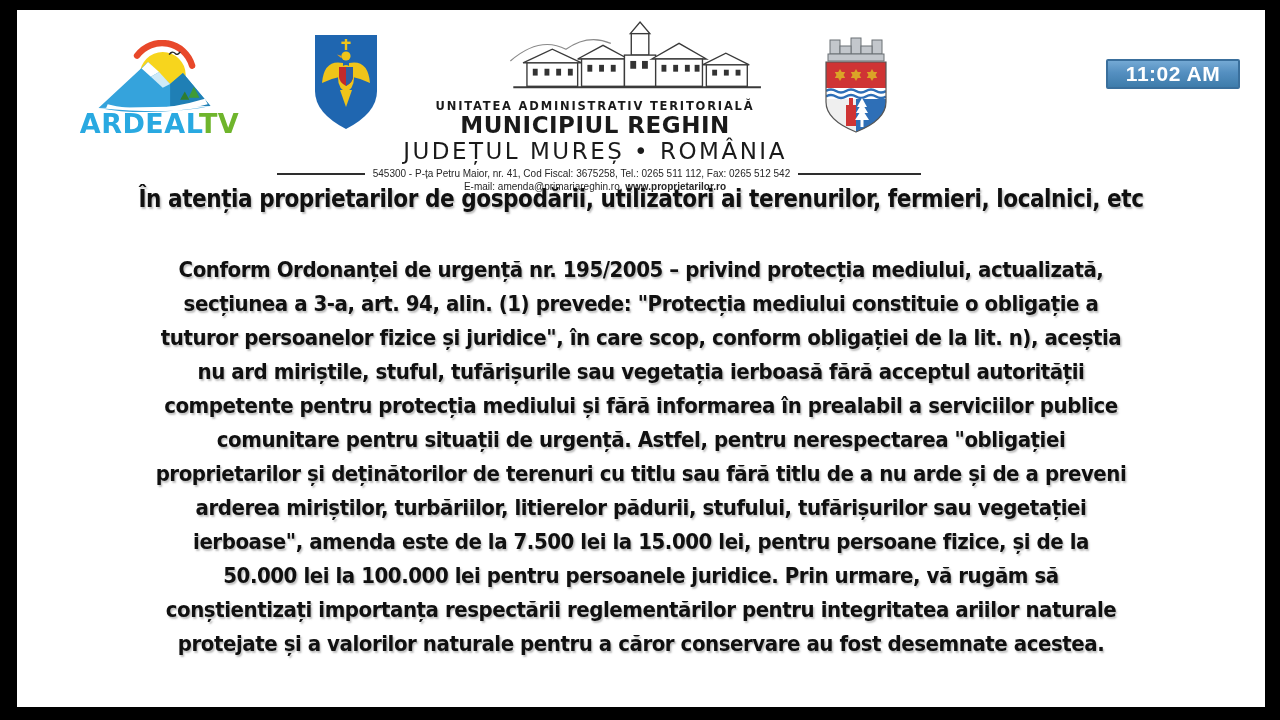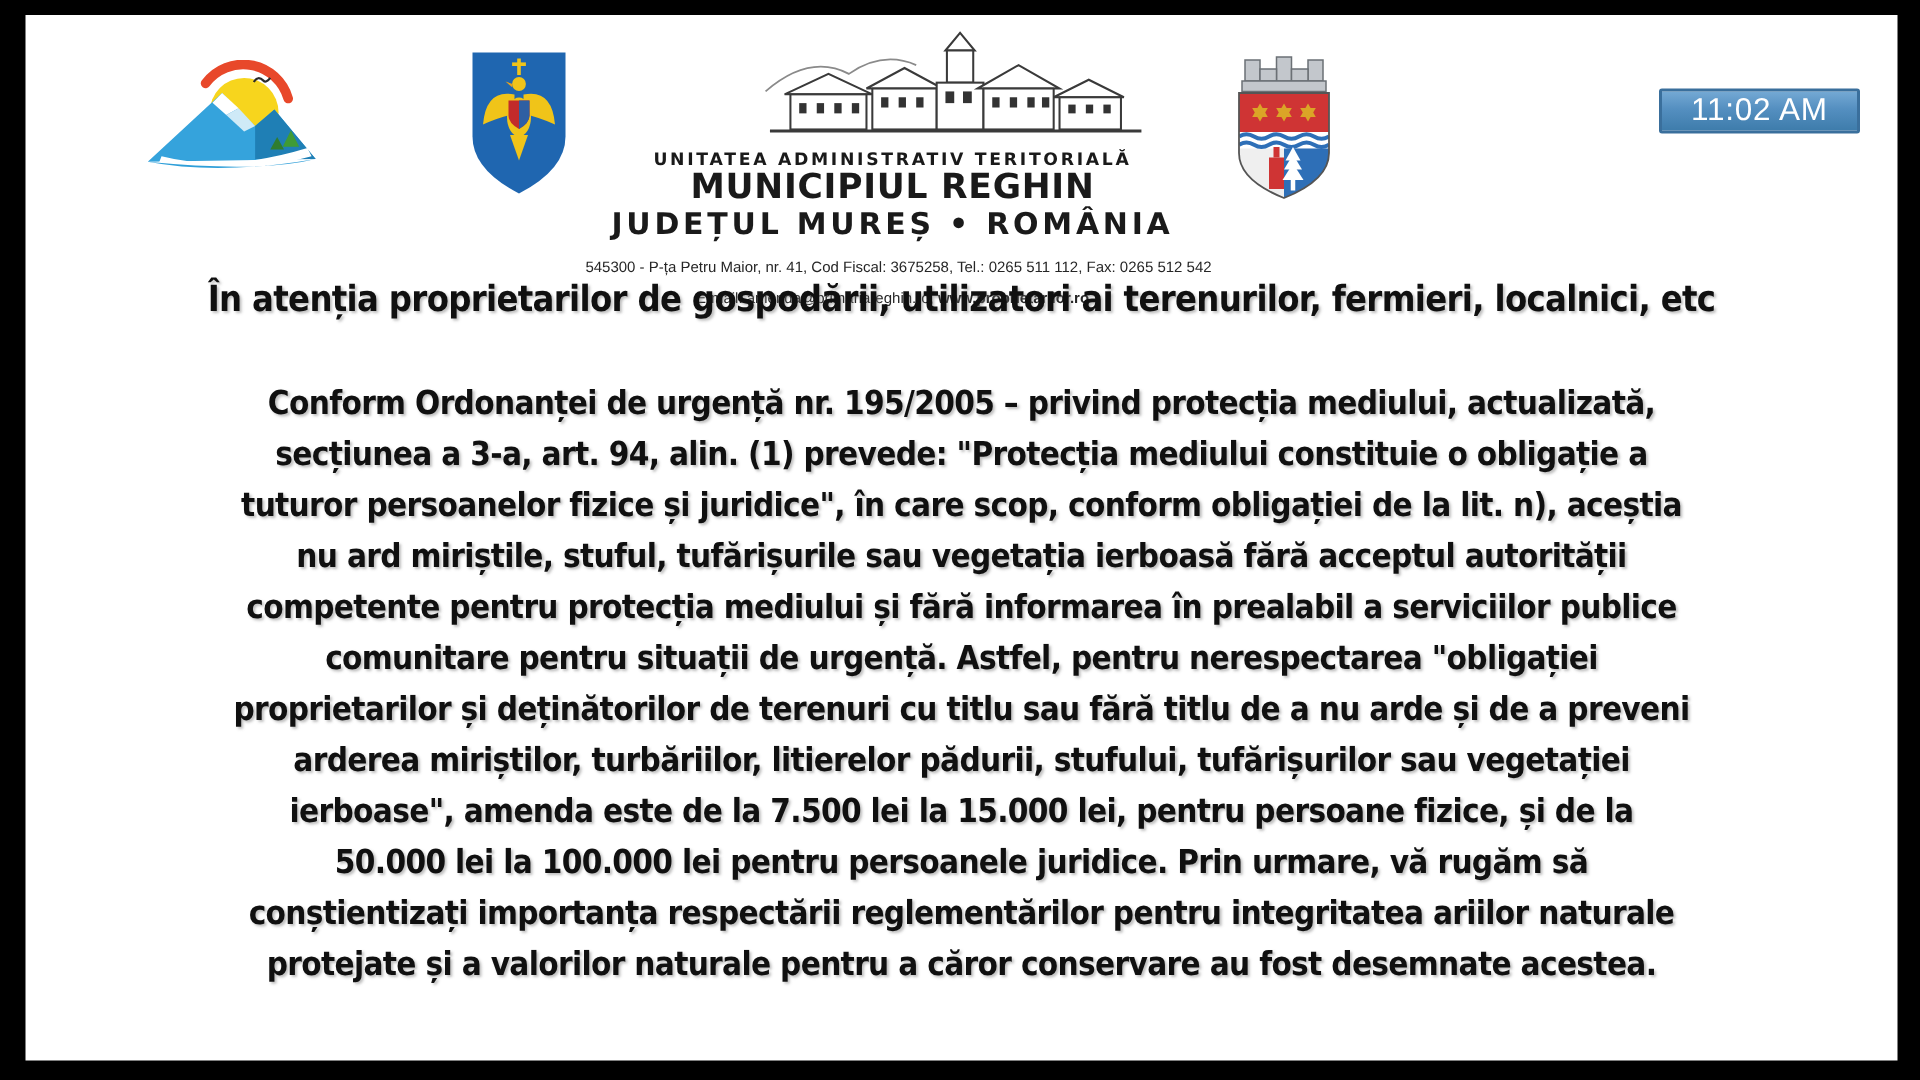--- a/index.html
+++ b/index.html
@@ -20,35 +20,35 @@
   .ro-coat{position:absolute;left:296px;top:23px;}
   .reghin-coat{position:absolute;left:801px;top:20px;}
 
   
   .letterhead{position:absolute;left:248px;top:10px;width:660px;text-align:center;color:#1a1a1a;}
   .building{display:block;margin-left:237px;}
   .org1{margin-top:1px;font-family:"DejaVu Sans",sans-serif;font-weight:bold;
         font-size:11.5px;letter-spacing:1.8px;}
   .org2{font-family:"DejaVu Sans",sans-serif;font-weight:bold;font-size:23px;
         letter-spacing:.5px;line-height:1.08;}
-  .org3{font-family:"DejaVu Sans",sans-serif;font-weight:bold;font-size:20px;
+  .org3{font-family:"DejaVu Sans",sans-serif;font-weight:normal;font-size:23px;
         letter-spacing:2.5px;line-height:1.15;}
   .addr-row{display:flex;align-items:center;gap:8px;margin:4px 4px 0 12px;
-            font-size:10px;color:#262626;white-space:nowrap;flex-direction:column;}
+            font-size:10px;color:#262626;white-space:nowrap;}
   .rule{flex:1;height:2px;background:#2e2e2e;}
   .rule.right{flex:1.4;}
   .email-row{margin-top:2px;font-size:10px;color:#262626;}
   .email-row .site{font-weight:bold;}
 
   
   .timebox{position:absolute;left:1089px;top:49px;width:134px;height:30px;
            background:linear-gradient(180deg,#74a9d4 0%,#548fc0 45%,#3e7cab 100%);
            border:2px solid #3a6f9c;border-radius:2px;box-sizing:border-box;
            display:flex;align-items:center;justify-content:center;}
-  .timebox span{color:#fff;font-weight:normal;font-size:21px;letter-spacing:.5px;
+  .timebox span{color:#fff;font-weight:bold;font-size:21px;letter-spacing:.5px;
                 font-family:"Liberation Sans",sans-serif;}
 
   
   .ann-title{position:absolute;left:50%;top:175px;width:1360px;margin-left:-680px;
              transform:scaleX(.9);transform-origin:50% 0;text-align:center;
              font-family:"DejaVu Sans",sans-serif;font-weight:bold;font-size:24px;
              letter-spacing:-0.5px;color:#101010;white-space:pre;
              text-shadow:1.5px 1.5px 2px rgba(110,110,110,.45);}
   .ann-body{position:absolute;left:50%;top:243px;width:1360px;margin-left:-680px;
             transform:scaleX(.9);transform-origin:50% 0;text-align:center;
@@ -69,20 +69,21 @@
         <path d="M95,16 q3,-5 7,-1 q2,2 5,-2" stroke="#2b2b2b" stroke-width="1.6" fill="none"></path>
         <polygon points="18,74 72,24 96,48 110,36 140,72" fill="#35a3dc"></polygon>
         <polygon points="96,48 110,36 140,72 96,72" fill="#1f7fb5"></polygon>
         <polygon points="72,24 84,35 75,40 65,31" fill="#ffffff"></polygon>
         <polygon points="84,35 96,48 88,52 75,40" fill="#cfeaf7"></polygon>
         <polygon points="112,56 117,65 107,65" fill="#2f7d2f"></polygon>
         <polygon points="122,51 128,63 116,63" fill="#3f9b35"></polygon>
         <path d="M28,70 Q75,82 134,64 L137,70 Q82,85 26,75 Z" fill="#ffffff"></path>
         <path d="M18,74 Q70,84 140,72 Q100,82 18,74 Z" fill="#2f9fd9"></path>
       </svg>
+      <div class="logo-text"><span class="p1">ARDEAL</span><span class="p2">TV</span></div>
     </div>
 
     <svg class="ro-coat" width="66" height="98" viewBox="0 0 66 98">
       <path d="M2,2 H64 V58 Q64,80 33,96 Q2,80 2,58 Z" fill="#1f66b0"></path>
       <rect x="31.8" y="6" width="2.4" height="11" fill="#f0c419"></rect>
       <rect x="28.4" y="8.6" width="9.2" height="2.4" fill="#f0c419"></rect>
       <circle cx="33" cy="23" r="4.6" fill="#f0c419"></circle>
       <polygon points="28.8,23 24,21.4 28.4,25.2" fill="#e8a21a"></polygon>
       <path d="M30,30 Q11,26 9,50 Q20,45 30,43 Z" fill="#f0c419"></path>
       <path d="M36,30 Q55,26 57,50 Q46,45 36,43 Z" fill="#f0c419"></path>

